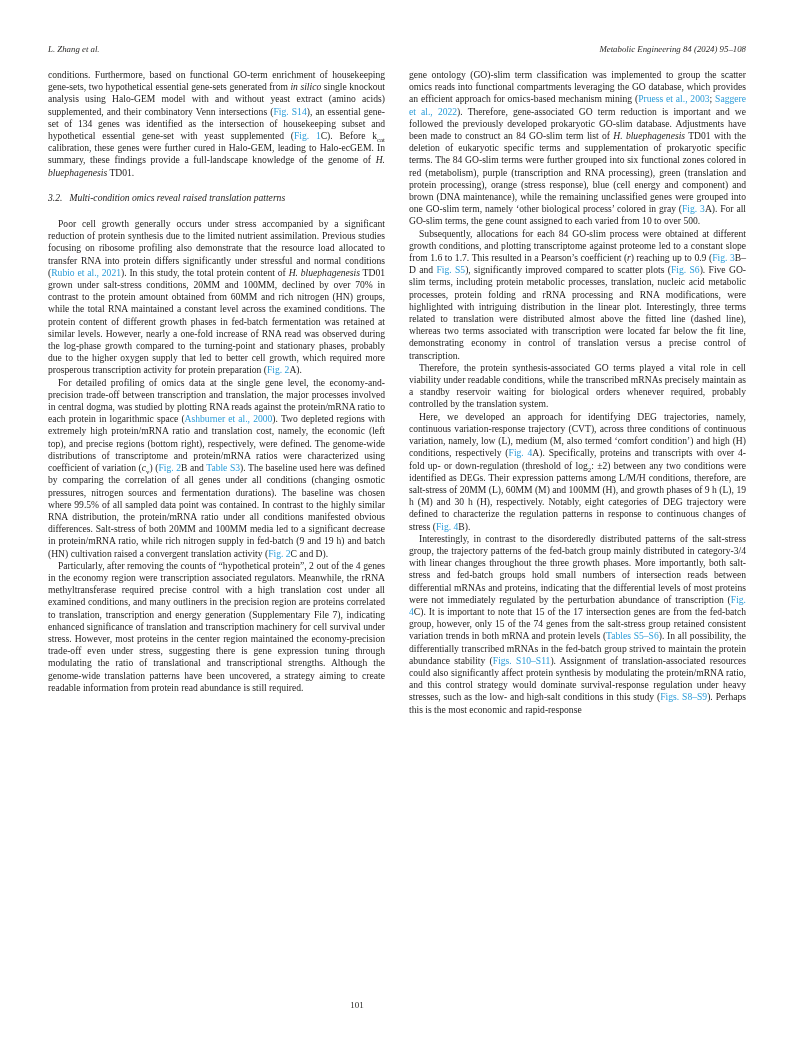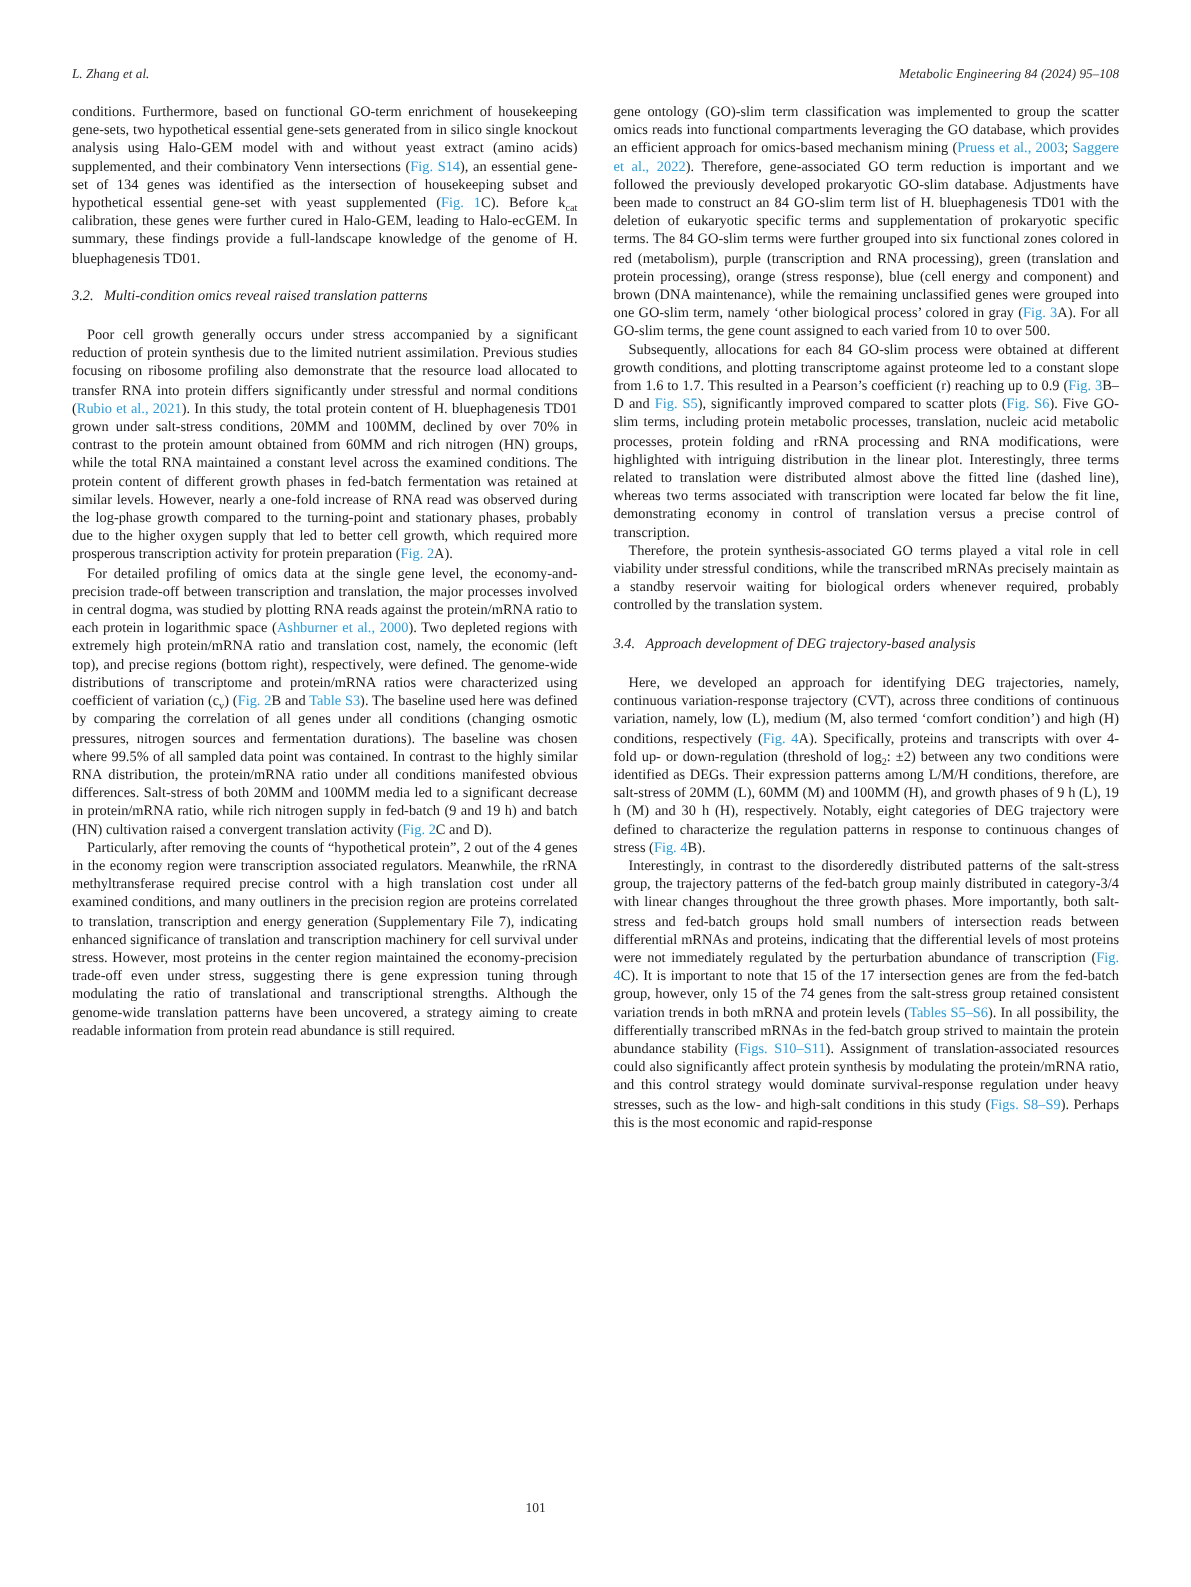--- a/index.html
+++ b/index.html
@@ -37,21 +37,21 @@
     width: 337px;
     font-size: 9.6px;
     line-height: 12.2px;
     text-align: justify;
     color: var(--ink);
   }
   p.para { margin: 0; }
   p.para.indent { text-indent: 10px; }
   .heading { font-style: italic; margin: 13px 0 14px 0; }
   .h-num { padding-right: 7px; }
-  .run-i { }
+  .run-i { font-style: italic; }
   .run-l { color: var(--link); }
   .run-sub { font-size: 6.8px; vertical-align: sub; line-height: 0; }
   .footer {
     position: absolute;
     top: 1000px;
     left: 0;
     width: 714px;
     text-align: center;
     font-size: 9px;
     color: #2b2a28;
@@ -69,22 +69,21 @@
     <div class="col">
         <p class="para"><span>conditions. Furthermore, based on functional GO-term enrichment of housekeeping gene-sets, two hypothetical essential gene-sets generated from </span><span class="run-i">in silico</span><span> single knockout analysis using Halo-GEM model with and without yeast extract (amino acids) supplemented, and their combinatory Venn intersections (</span><span class="run-l">Fig. S14</span><span>), an essential gene-set of 134 genes was identified as the intersection of housekeeping subset and hypothetical essential gene-set with yeast supplemented (</span><span class="run-l">Fig. 1</span><span>C). Before k</span><span class="run-sub">cat</span><span> calibration, these genes were further cured in Halo-GEM, leading to Halo-ecGEM. In summary, these findings provide a full-landscape knowledge of the genome of </span><span class="run-i">H. bluephagenesis</span><span> TD01.</span></p>
         <div class="heading"><span class="h-num">3.2.</span><span>Multi-condition omics reveal raised translation patterns</span></div>
         <p class="para indent"><span>Poor cell growth generally occurs under stress accompanied by a significant reduction of protein synthesis due to the limited nutrient assimilation. Previous studies focusing on ribosome profiling also demonstrate that the resource load allocated to transfer RNA into protein differs significantly under stressful and normal conditions (</span><span class="run-l">Rubio et al., 2021</span><span>). In this study, the total protein content of </span><span class="run-i">H. bluephagenesis</span><span> TD01 grown under salt-stress conditions, 20MM and 100MM, declined by over 70% in contrast to the protein amount obtained from 60MM and rich nitrogen (HN) groups, while the total RNA maintained a constant level across the examined conditions. The protein content of different growth phases in fed-batch fermentation was retained at similar levels. However, nearly a one-fold increase of RNA read was observed during the log-phase growth compared to the turning-point and stationary phases, probably due to the higher oxygen supply that led to better cell growth, which required more prosperous transcription activity for protein preparation (</span><span class="run-l">Fig. 2</span><span>A).</span></p>
         <p class="para indent"><span>For detailed profiling of omics data at the single gene level, the economy-and-precision trade-off between transcription and translation, the major processes involved in central dogma, was studied by plotting RNA reads against the protein/mRNA ratio to each protein in logarithmic space (</span><span class="run-l">Ashburner et al., 2000</span><span>). Two depleted regions with extremely high protein/mRNA ratio and translation cost, namely, the economic (left top), and precise regions (bottom right), respectively, were defined. The genome-wide distributions of transcriptome and protein/mRNA ratios were characterized using coefficient of variation (</span><span class="run-i">c</span><span class="run-sub">v</span><span>) (</span><span class="run-l">Fig. 2</span><span>B and </span><span class="run-l">Table S3</span><span>). The baseline used here was defined by comparing the correlation of all genes under all conditions (changing osmotic pressures, nitrogen sources and fermentation durations). The baseline was chosen where 99.5% of all sampled data point was contained. In contrast to the highly similar RNA distribution, the protein/mRNA ratio under all conditions manifested obvious differences. Salt-stress of both 20MM and 100MM media led to a significant decrease in protein/mRNA ratio, while rich nitrogen supply in fed-batch (9 and 19 h) and batch (HN) cultivation raised a convergent translation activity (</span><span class="run-l">Fig. 2</span><span>C and D).</span></p>
         <p class="para indent"><span>Particularly, after removing the counts of “hypothetical protein”, 2 out of the 4 genes in the economy region were transcription associated regulators. Meanwhile, the rRNA methyltransferase required precise control with a high translation cost under all examined conditions, and many outliners in the precision region are proteins correlated to translation, transcription and energy generation (Supplementary File 7), indicating enhanced significance of translation and transcription machinery for cell survival under stress. However, most proteins in the center region maintained the economy-precision trade-off even under stress, suggesting there is gene expression tuning through modulating the ratio of translational and transcriptional strengths. Although the genome-wide translation patterns have been uncovered, a strategy aiming to create readable information from protein read abundance is still required.</span></p>
       </div>
     <div class="col">
         <p class="para"><span>gene ontology (GO)-slim term classification was implemented to group the scatter omics reads into functional compartments leveraging the GO database, which provides an efficient approach for omics-based mechanism mining (</span><span class="run-l">Pruess et al., 2003</span><span>; </span><span class="run-l">Saggere et al., 2022</span><span>). Therefore, gene-associated GO term reduction is important and we followed the previously developed prokaryotic GO-slim database. Adjustments have been made to construct an 84 GO-slim term list of </span><span class="run-i">H. bluephagenesis</span><span> TD01 with the deletion of eukaryotic specific terms and supplementation of prokaryotic specific terms. The 84 GO-slim terms were further grouped into six functional zones colored in red (metabolism), purple (transcription and RNA processing), green (translation and protein processing), orange (stress response), blue (cell energy and component) and brown (DNA maintenance), while the remaining unclassified genes were grouped into one GO-slim term, namely ‘other biological process’ colored in gray (</span><span class="run-l">Fig. 3</span><span>A). For all GO-slim terms, the gene count assigned to each varied from 10 to over 500.</span></p>
         <p class="para indent"><span>Subsequently, allocations for each 84 GO-slim process were obtained at different growth conditions, and plotting transcriptome against proteome led to a constant slope from 1.6 to 1.7. This resulted in a Pearson’s coefficient (</span><span class="run-i">r</span><span>) reaching up to 0.9 (</span><span class="run-l">Fig. 3</span><span>B–D and </span><span class="run-l">Fig. S5</span><span>), significantly improved compared to scatter plots (</span><span class="run-l">Fig. S6</span><span>). Five GO-slim terms, including protein metabolic processes, translation, nucleic acid metabolic processes, protein folding and rRNA processing and RNA modifications, were highlighted with intriguing distribution in the linear plot. Interestingly, three terms related to translation were distributed almost above the fitted line (dashed line), whereas two terms associated with transcription were located far below the fit line, demonstrating economy in control of translation versus a precise control of transcription.</span></p>
-        <p class="para indent"><span>Therefore, the protein synthesis-associated GO terms played a vital role in cell viability under stressful conditions, while the transcribed mRNAs precisely maintain as a standby reservoir waiting for biological orders whenever required, probably controlled by the translation system.</span></p>
-        <div class="heading"><span class="h-num">3.4.</span><span>Approach development of DEG trajectory-based analysis</span></div>
+        <p class="para indent"><span>Therefore, the protein synthesis-associated GO terms played a vital role in cell viability under readable conditions, while the transcribed mRNAs precisely maintain as a standby reservoir waiting for biological orders whenever required, probably controlled by the translation system.</span></p>
         <p class="para indent"><span>Here, we developed an approach for identifying DEG trajectories, namely, continuous variation-response trajectory (CVT), across three conditions of continuous variation, namely, low (L), medium (M, also termed ‘comfort condition’) and high (H) conditions, respectively (</span><span class="run-l">Fig. 4</span><span>A). Specifically, proteins and transcripts with over 4-fold up- or down-regulation (threshold of log</span><span class="run-sub">2</span><span>: ±2) between any two conditions were identified as DEGs. Their expression patterns among L/M/H conditions, therefore, are salt-stress of 20MM (L), 60MM (M) and 100MM (H), and growth phases of 9 h (L), 19 h (M) and 30 h (H), respectively. Notably, eight categories of DEG trajectory were defined to characterize the regulation patterns in response to continuous changes of stress (</span><span class="run-l">Fig. 4</span><span>B).</span></p>
         <p class="para indent"><span>Interestingly, in contrast to the disorderedly distributed patterns of the salt-stress group, the trajectory patterns of the fed-batch group mainly distributed in category-3/4 with linear changes throughout the three growth phases. More importantly, both salt-stress and fed-batch groups hold small numbers of intersection reads between differential mRNAs and proteins, indicating that the differential levels of most proteins were not immediately regulated by the perturbation abundance of transcription (</span><span class="run-l">Fig. 4</span><span>C). It is important to note that 15 of the 17 intersection genes are from the fed-batch group, however, only 15 of the 74 genes from the salt-stress group retained consistent variation trends in both mRNA and protein levels (</span><span class="run-l">Tables S5–S6</span><span>). In all possibility, the differentially transcribed mRNAs in the fed-batch group strived to maintain the protein abundance stability (</span><span class="run-l">Figs. S10–S11</span><span>). Assignment of translation-associated resources could also significantly affect protein synthesis by modulating the protein/mRNA ratio, and this control strategy would dominate survival-response regulation under heavy stresses, such as the low- and high-salt conditions in this study (</span><span class="run-l">Figs. S8–S9</span><span>). Perhaps this is the most economic and rapid-response</span></p>
       </div>
   </div>
   <div class="footer">
     <span>101</span>
   </div>
 </div>
 
 </body></html>

